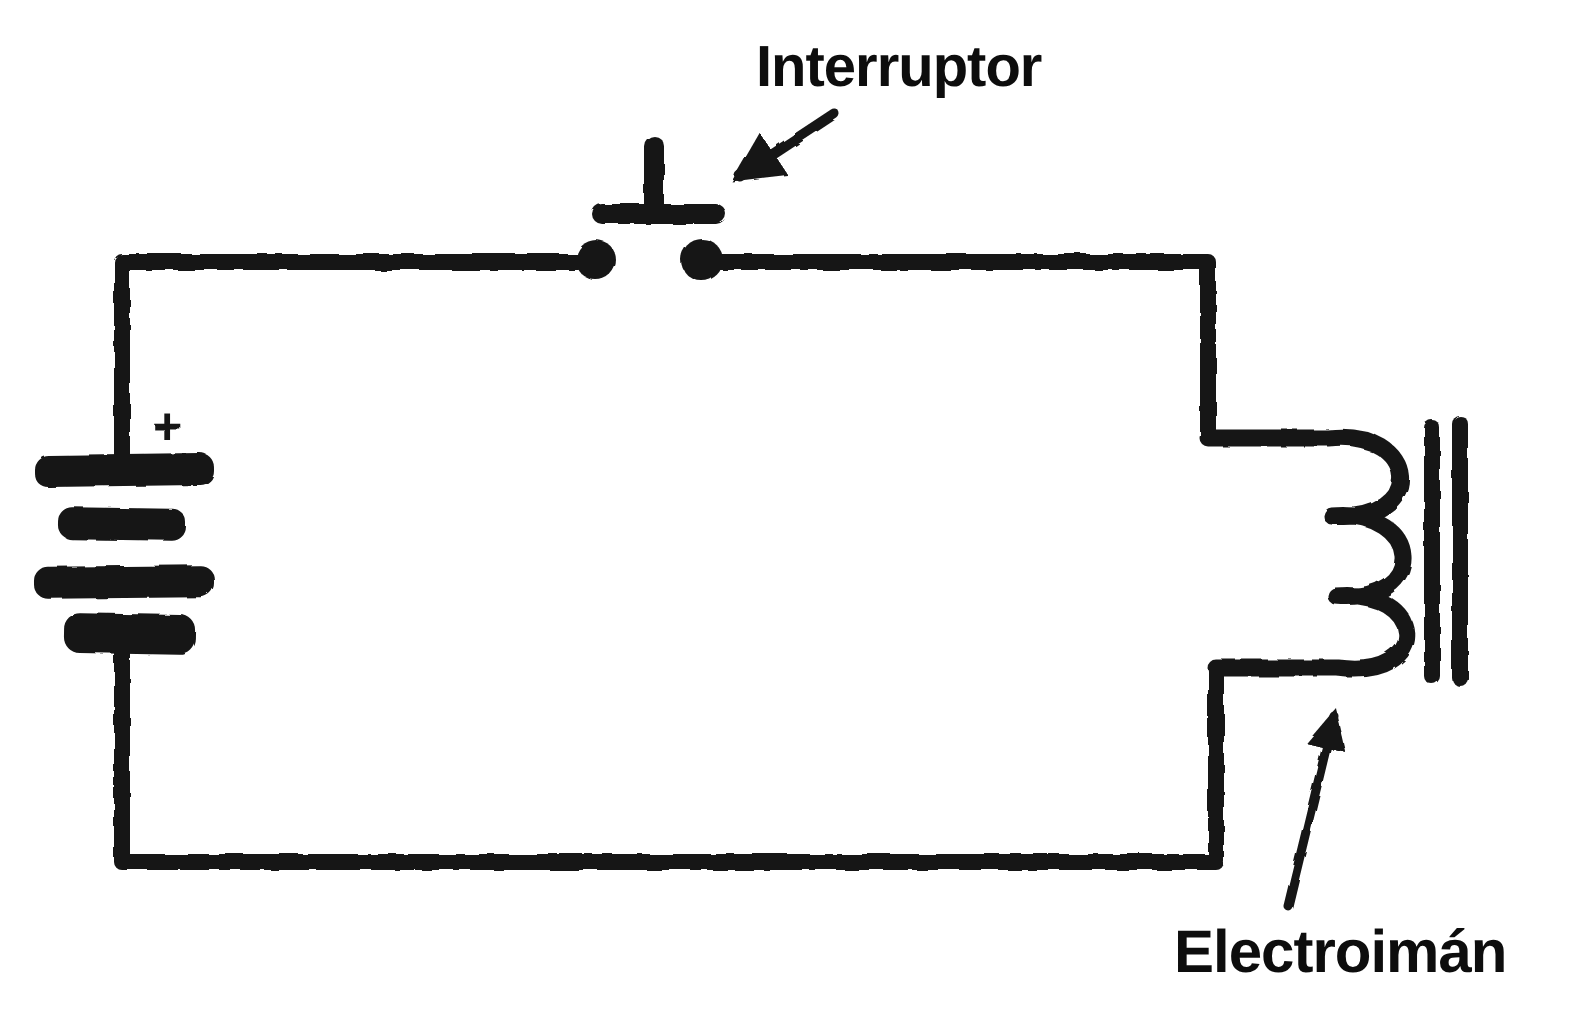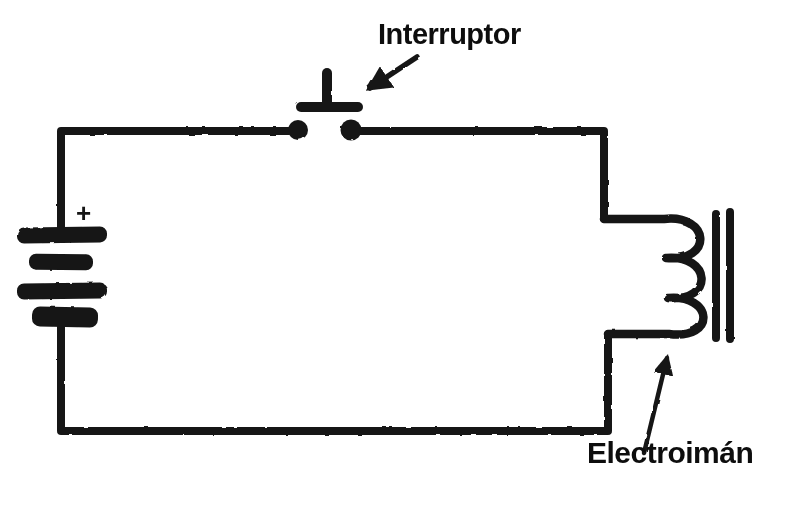--- a/index.html
+++ b/index.html
@@ -36,21 +36,21 @@
     font-size: 29px;
     text-align: right;
   }
   .label-battery {
     left: 120px;
     top: 249px;
     font-size: 30px;
   }
   .label-electromagnet {
     left: 587px;
-    top: 436px;
+    top: 460px;
     font-size: 30px;
   }
   .plus-mark {
     font-family: "Liberation Sans", sans-serif;
     font-weight: bold;
     font-size: 26px;
     fill: #161616;
   }
 </style>
 </head>

